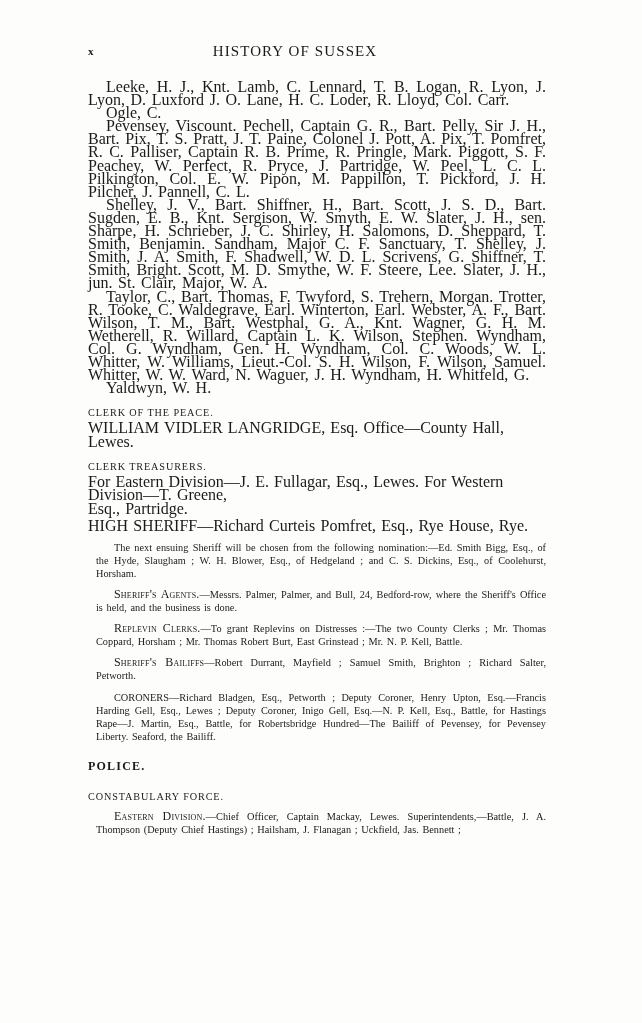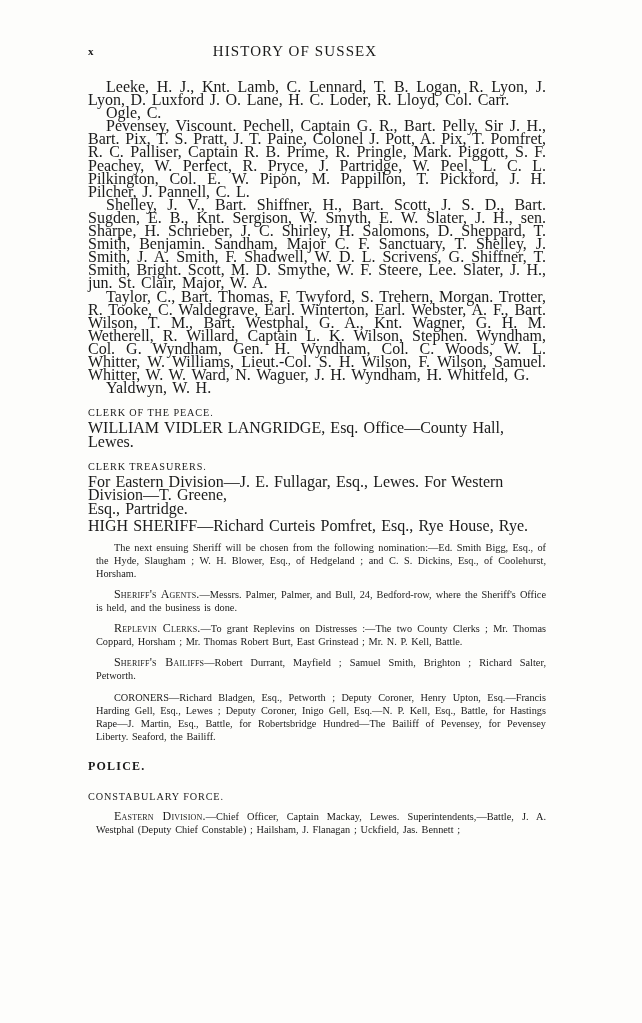--- a/index.html
+++ b/index.html
@@ -130,16 +130,16 @@
     <p class="para"><span class="smallcaps">Replevin Clerks.</span><span>—To grant Replevins on Distresses :—The two County Clerks ; Mr. Thomas Coppard, Horsham ; Mr. Thomas Robert Burt, East Grinstead ; Mr. N. P. Kell, Battle.</span></p>
 
     <p class="para"><span class="smallcaps">Sheriff's Bailiffs</span><span>—Robert Durrant, Mayfield ; Samuel Smith, Brighton ; Richard Salter, Petworth.</span></p>
 
     <p class="para">CORONERS—Richard Bladgen, Esq., Petworth ; Deputy Coroner, Henry Upton, Esq.—Francis Harding Gell, Esq., Lewes ; Deputy Coroner, Inigo Gell, Esq.—N. P. Kell, Esq., Battle, for Hastings Rape—J. Martin, Esq., Battle, for Robertsbridge Hundred—The Bailiff of Pevensey, for Pevensey Liberty.   Seaford, the Bailiff.</p>
 
 
     <div class="section-head police">POLICE.</div>
     <div class="section-head" style="margin-top:17px;">CONSTABULARY FORCE.</div>
 
-    <p class="para"><span class="smallcaps">Eastern Division.</span><span>—Chief Officer, Captain Mackay, Lewes.   Superintendents,—Battle, J. A. Westphal (Deputy Chief Constable) ; Hailsham, J. Flanagan ; Uckfield, Jas. Bennett ;</span></p>
+    <p class="para"><span class="smallcaps">Eastern Division.</span><span>—Chief Officer, Captain Mackay, Lewes.   Superintendents,—Battle, J. A. Thompson (Deputy Chief Hastings) ; Hailsham, J. Flanagan ; Uckfield, Jas. Bennett ;</span></p>
 
   </div>
 </div>
 
 </body></html>

